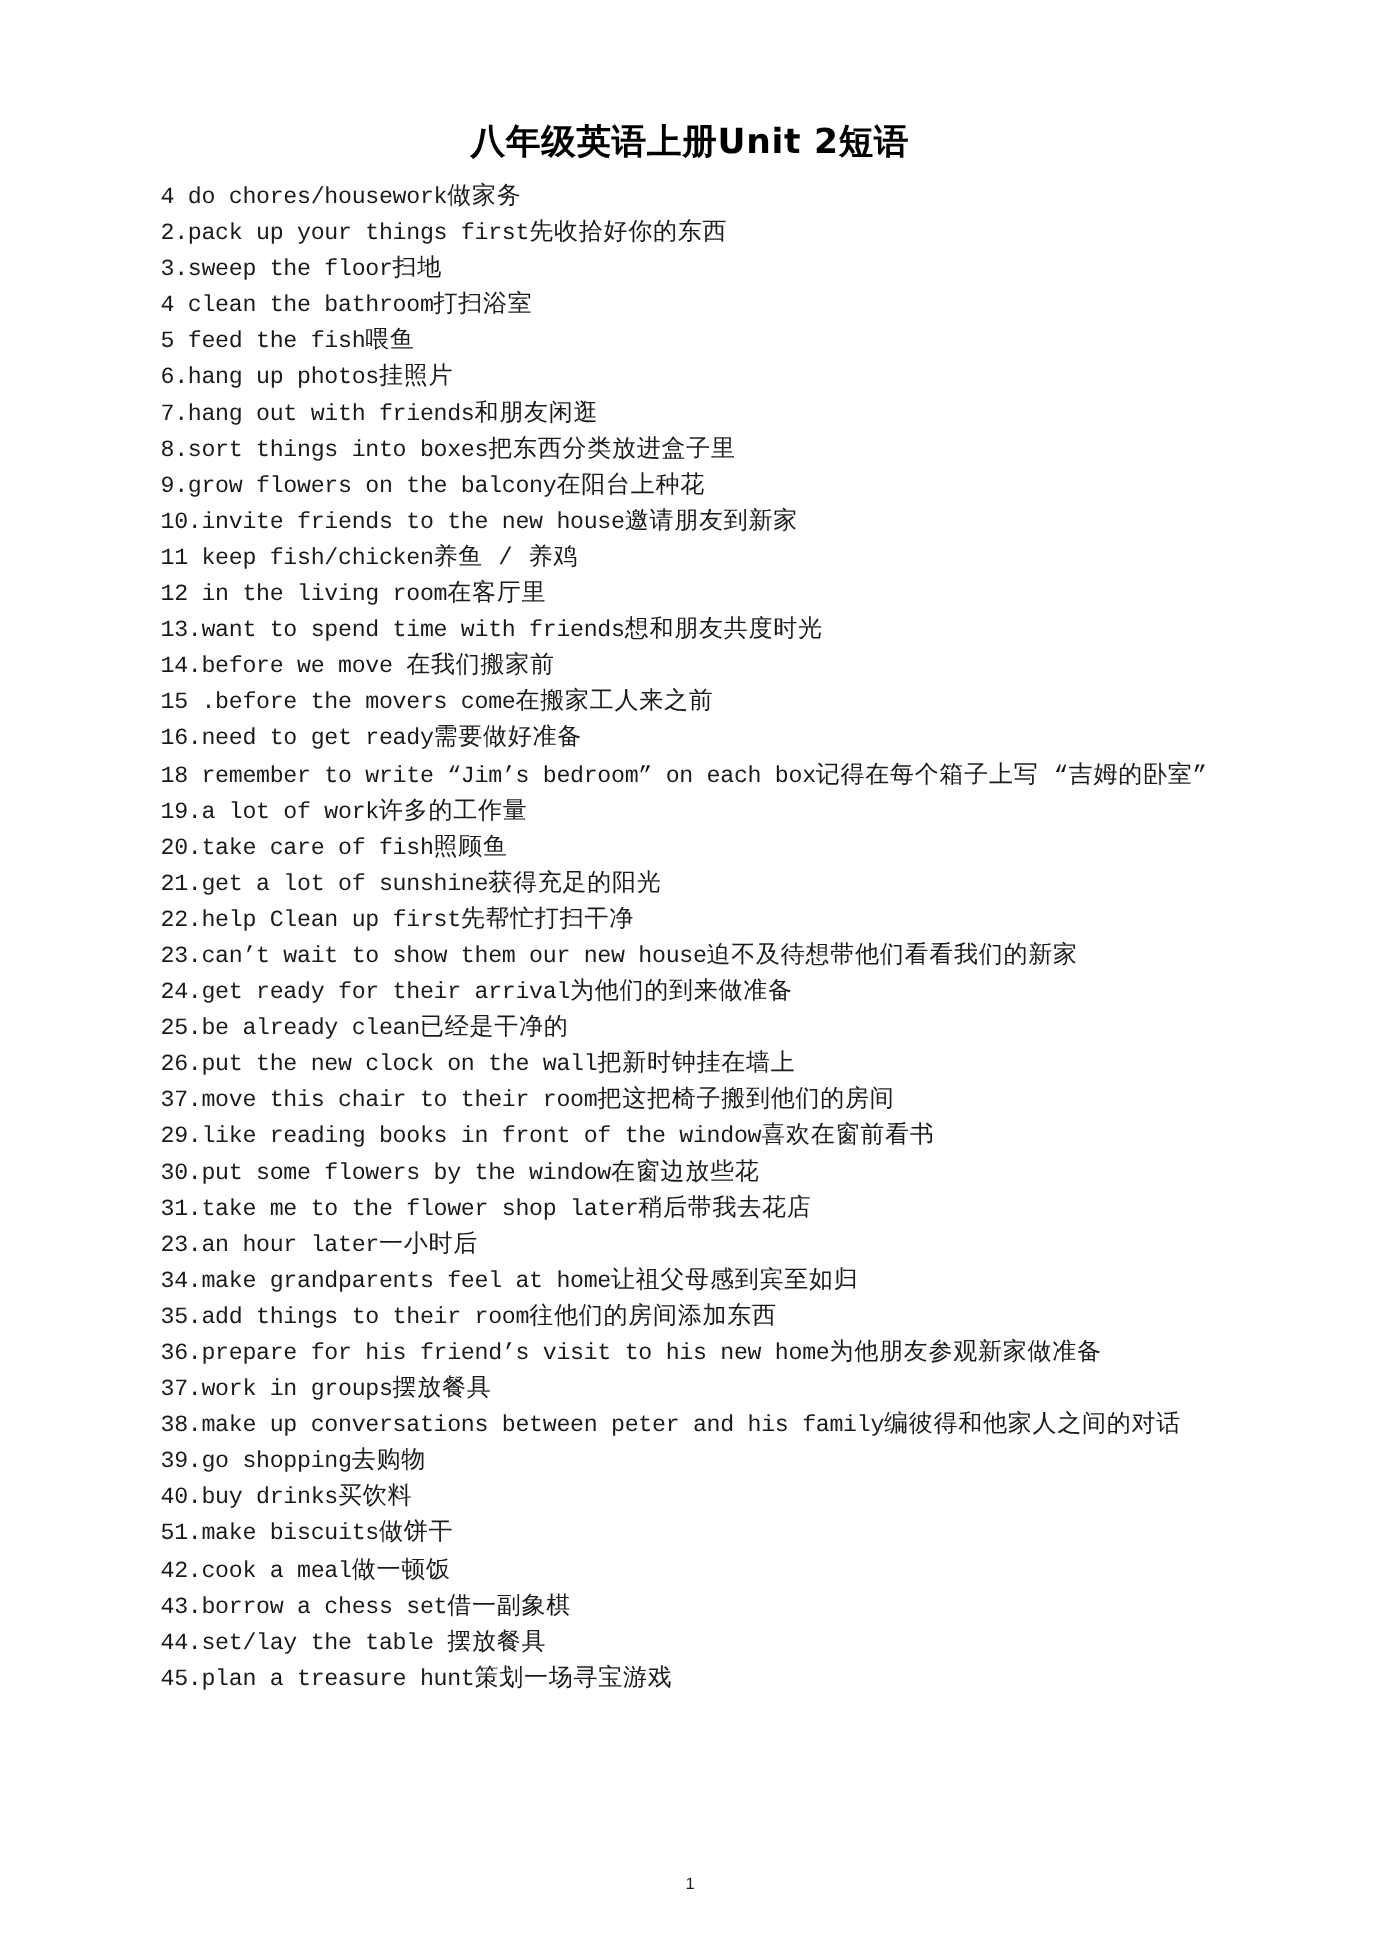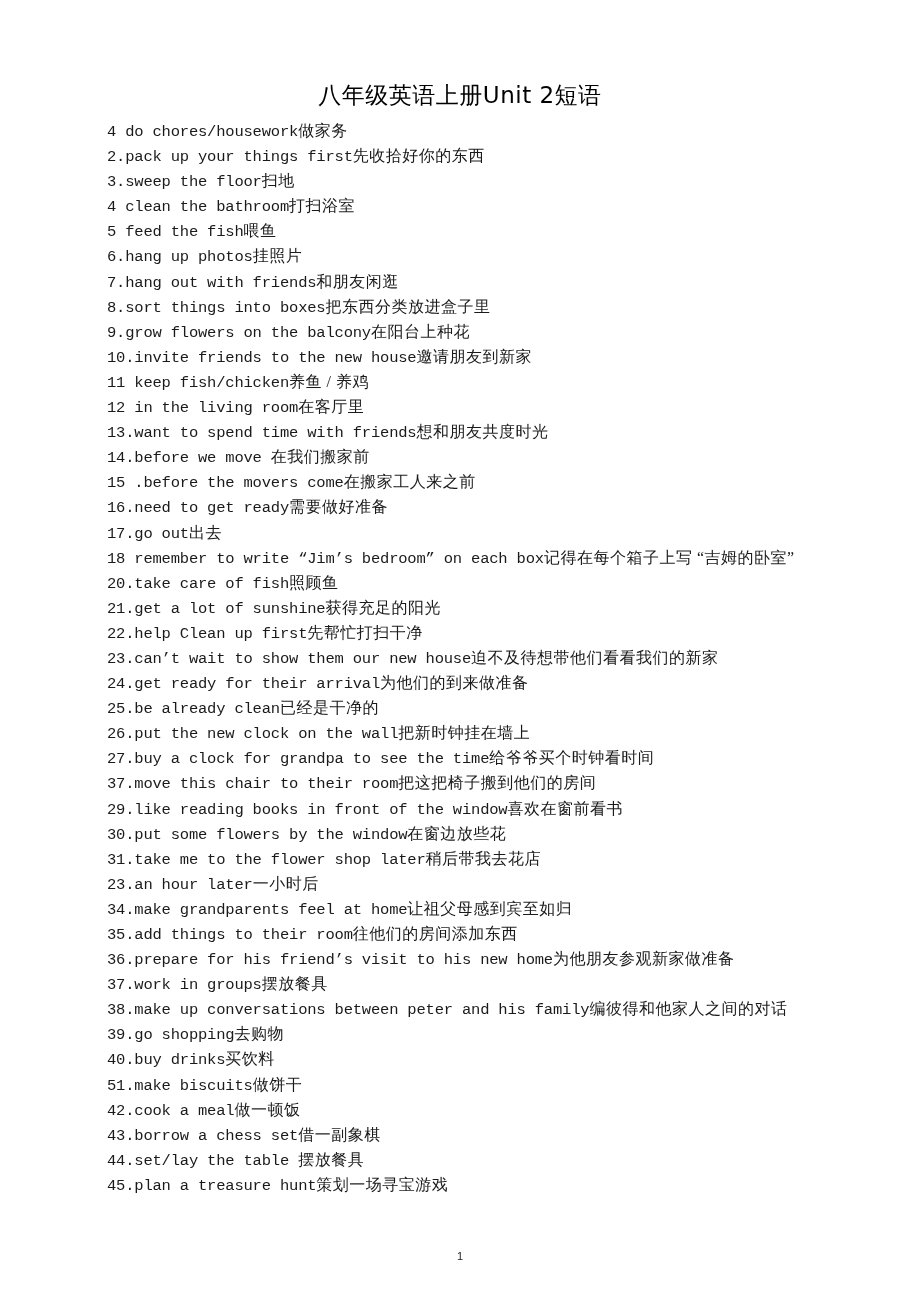--- a/index.html
+++ b/index.html
@@ -21,21 +21,21 @@
       height: 1302px;
       background: #ffffff;
     }
     .title {
       position: absolute;
       top: 80px;
       left: 0;
       width: 920px;
       text-align: center;
       font-family: "DejaVu Sans", sans-serif;
-      font-weight: normal;
+      font-weight: bold;
       font-size: 23px;
       line-height: 30px;
       letter-spacing: 0.5px;
       color: #000;
     }
     .list {
       position: absolute;
       top: 119px;
       left: 70px;
       width: 800px;
@@ -50,21 +50,21 @@
       text-indent: 37px;
       white-space: normal;
       color: #1a1a1a;
       margin: 0;
       padding: 0;
     }
     .item .en {
       letter-spacing: -0.2px;
     }
     .item .zh {
-      font-family: Liberation Serif, serif;
+      font-family: Liberation Mono, monospace;
       font-size: 16px;
       letter-spacing: 0.5px;
     }
     .item.wrap {
       width: 790px;
     }
     .page-number {
       position: absolute;
       top: 1250px;
       left: 0;
@@ -91,30 +91,29 @@
       <li class="item"><span class="en">7.hang out with friends</span><span class="zh">和朋友闲逛</span></li>
       <li class="item"><span class="en">8.sort things into boxes</span><span class="zh">把东西分类放进盒子里</span></li>
       <li class="item"><span class="en">9.grow flowers on the balcony</span><span class="zh">在阳台上种花</span></li>
       <li class="item"><span class="en">10.invite friends to the new house</span><span class="zh">邀请朋友到新家</span></li>
       <li class="item"><span class="en">11 keep fish/chicken</span><span class="zh">养鱼 / 养鸡</span></li>
       <li class="item"><span class="en">12 in the living room</span><span class="zh">在客厅里</span></li>
       <li class="item"><span class="en">13.want to spend time with friends</span><span class="zh">想和朋友共度时光</span></li>
       <li class="item"><span class="en">14.before we move </span><span class="zh">在我们搬家前</span></li>
       <li class="item"><span class="en">15 .before the movers come</span><span class="zh">在搬家工人来之前</span></li>
       <li class="item"><span class="en">16.need to get ready</span><span class="zh">需要做好准备</span></li>
-      <li class="item"><span class="en">17.go out</span><span class="zh">出去</span></li>
       <li class="item wrap"><span class="en">18 remember to write “Jim’s bedroom” on each box</span><span class="zh">记得在每个箱子上写 “吉姆的卧室”</span></li>
+      <li class="item"><span class="en">19.a lot of work</span><span class="zh">许多的工作量</span></li>
       <li class="item"><span class="en">20.take care of fish</span><span class="zh">照顾鱼</span></li>
       <li class="item"><span class="en">21.get a lot of sunshine</span><span class="zh">获得充足的阳光</span></li>
       <li class="item"><span class="en">22.help Clean up first</span><span class="zh">先帮忙打扫干净</span></li>
       <li class="item"><span class="en">23.can’t wait to show them our new house</span><span class="zh">迫不及待想带他们看看我们的新家</span></li>
       <li class="item"><span class="en">24.get ready for their arrival</span><span class="zh">为他们的到来做准备</span></li>
       <li class="item"><span class="en">25.be already clean</span><span class="zh">已经是干净的</span></li>
       <li class="item"><span class="en">26.put the new clock on the wall</span><span class="zh">把新时钟挂在墙上</span></li>
-      <li class="item"><span class="en">27.buy a clock for grandpa to see the time</span><span class="zh">给爷爷买个时钟看时间</span></li>
       <li class="item"><span class="en">37.move this chair to their room</span><span class="zh">把这把椅子搬到他们的房间</span></li>
       <li class="item"><span class="en">29.like reading books in front of the window</span><span class="zh">喜欢在窗前看书</span></li>
       <li class="item"><span class="en">30.put some flowers by the window</span><span class="zh">在窗边放些花</span></li>
       <li class="item"><span class="en">31.take me to the flower shop later</span><span class="zh">稍后带我去花店</span></li>
       <li class="item"><span class="en">23.an hour later</span><span class="zh">一小时后</span></li>
       <li class="item"><span class="en">34.make grandparents feel at home</span><span class="zh">让祖父母感到宾至如归</span></li>
       <li class="item"><span class="en">35.add things to their room</span><span class="zh">往他们的房间添加东西</span></li>
       <li class="item"><span class="en">36.prepare for his friend’s visit to his new home</span><span class="zh">为他朋友参观新家做准备</span></li>
       <li class="item"><span class="en">37.work in groups</span><span class="zh">摆放餐具</span></li>
       <li class="item"><span class="en">38.make up conversations between peter and his family</span><span class="zh">编彼得和他家人之间的对话</span></li>

